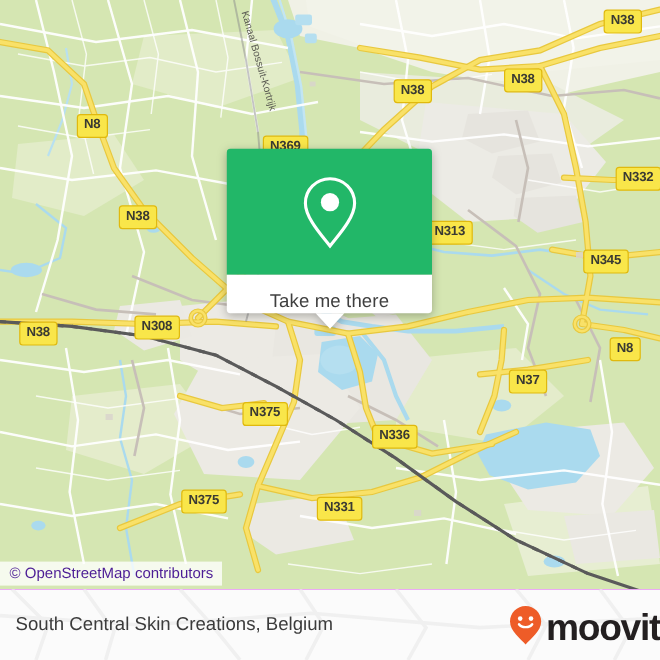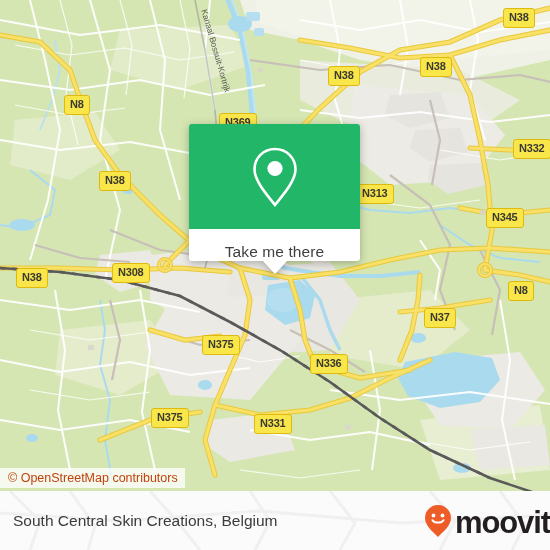--- a/index.html
+++ b/index.html
@@ -84,21 +84,21 @@
     border-top: 13px solid #ffffff;
   }
 
   
   .attribution {
     position: absolute;
     left: 0; top: 468px;
     background: rgba(255,255,255,0.78);
     padding: 3px 7px 3px 8px;
     font-size: 12.5px;
-    color: #c2410c;
+    color: #4c1d95;
     font-family: "Liberation Sans", sans-serif;
     white-space: nowrap;
   }
 
   
   .footer {
     position: absolute;
     left: 0; top: 491px;
     width: 550px; height: 59px;
     background: #d946ef;
@@ -320,21 +320,21 @@
         <div class="shield" style="left: 513px; top: 139px;">N332</div>
         <div class="shield" style="left: 486px; top: 208px;">N345</div>
         <div class="shield" style="left: 356px; top: 184px;">N313</div>
         <div class="shield" style="left: 16px; top: 268px;">N38</div>
         <div class="shield" style="left: 112px; top: 263px;">N308</div>
         <div class="shield" style="left: 508px; top: 281px;">N8</div>
         <div class="shield" style="left: 424px; top: 308px;">N37</div>
         <div class="shield" style="left: 202px; top: 335px;">N375</div>
         <div class="shield" style="left: 310px; top: 330px; margin-top: 24px;">N336</div>
         <div class="shield" style="left: 151px; top: 408px;">N375</div>
-        <div class="shield" style="left: 254px; top: 414px;">N331</div>
+        <div class="shield" style="left: 264px; top: 414px;">N331</div>
       </div>
 
     <div class="popup">
       <div class="popup-body">
         <svg width="54" height="64" viewBox="0 0 54 64">
           <path d="M27 4 C15.5 4 6.5 13 6.5 24.3 C6.5 36.5 20 51 27 60 C34 51 47.5 36.5 47.5 24.3 C47.5 13 38.5 4 27 4 Z" fill="none" stroke="#ffffff" stroke-width="2.6"></path>
           <circle cx="27" cy="23.5" r="7.6" fill="#ffffff"></circle>
         </svg>
       </div>
       <div class="popup-foot">

